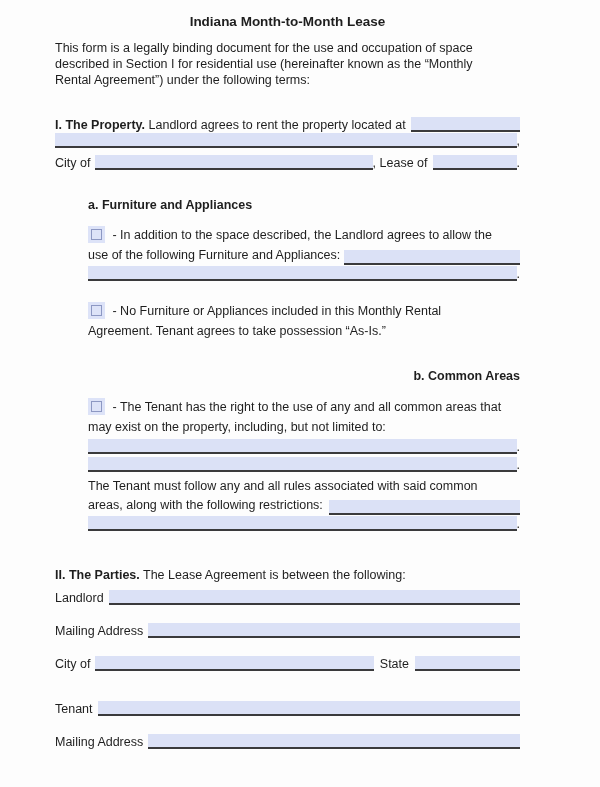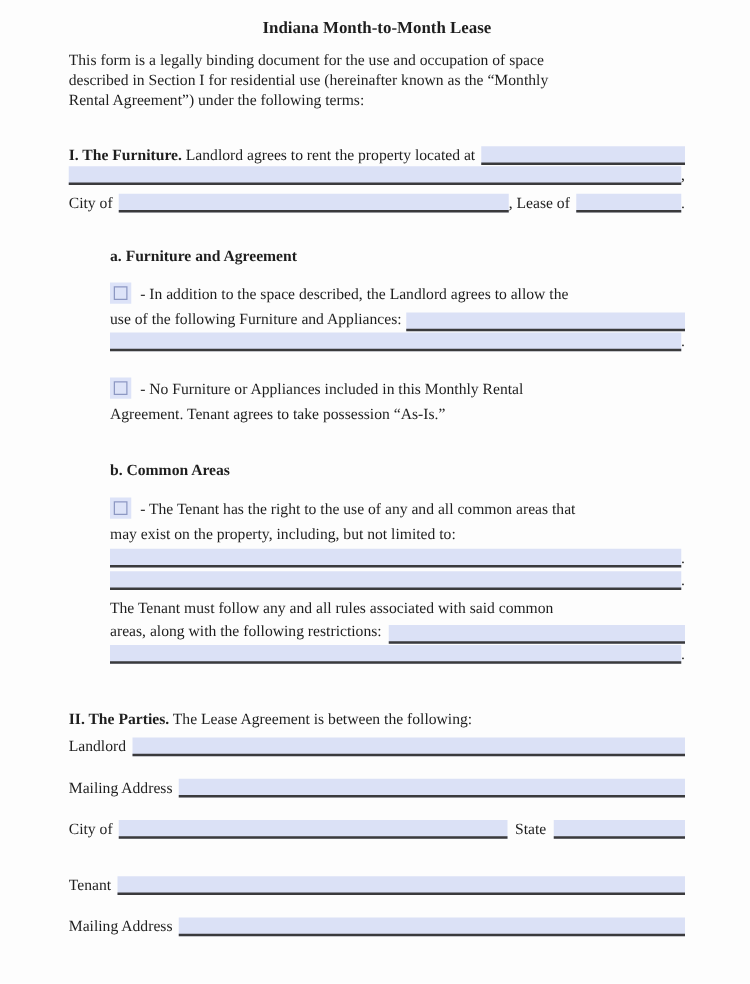--- a/index.html
+++ b/index.html
@@ -1,21 +1,21 @@
 <!DOCTYPE html>
 <html><head>
 <meta charset="utf-8">
 <style>
   html,body { margin:0; padding:0; background:#ffffff; }
   .page {
     position:relative;
     width:600px; height:787px;
     box-sizing:border-box;
-    padding:14px 52px 0 55px;
-    font-family:Liberation Serif, serif;
+    padding:14px 80px 0 55px;
+    font-family:Liberation Sans, sans-serif;
     font-size:12.5px;
     color:#1e1e1e;
     background:#fdfdfd;
     overflow:hidden;
   }
   .title { text-align:center; font-weight:bold; font-size:13.5px; line-height:16px; }
   .intro { margin-top:10px; line-height:16px; width:486px; }
 
   .b { font-weight:bold; }
   .txt { white-space:pre; }
@@ -56,21 +56,21 @@
   .cbflex { line-height:20px;text-align:center; }
 
   
   .s1-head   { margin-top:29px; }
   .s1-line2  { margin-top:1px; height:15px; }
   .s1-city   { margin-top:4px; height:18px; }
   .a-head    { margin-top:28px; }
   .a-cb1     { margin-top:12px; }
   .a-cont    { margin-top:1px; height:15px; }
   .a-cb2     { margin-top:20px; }
-  .b-head    { margin-top:28px; }
+  .b-head    { margin-top:28px;text-align:right; }
   .b-cb1     { margin-top:13px; }
   .b-line1   { margin-top:2px; height:15px; }
   .b-line2   { margin-top:3px; height:15px; }
   .b-rules   { margin-top:5px; line-height:19px; }
   .b-rline   { margin-top:1px; height:15px; }
   .b-cb2     { margin-top:12px; }
   .s2-head   { margin-top:36px; line-height:16px; }
   .s2-row    { margin-top:15px; }
   .s2-row1   { margin-top:4px; }
   .s2-gap    { margin-top:27px; }
@@ -82,37 +82,37 @@
 
   <div class="title">Indiana Month-to-Month Lease</div>
 
   <div class="intro">
     <div>This form is a legally binding document for the use and occupation of space</div>
     <div>described in Section I for residential use (hereinafter known as the “Monthly</div>
     <div>Rental Agreement”) under the following terms:</div>
   </div>
 
   <div class="frow s1-head">
-    <span class="b txt">I. The Furniture.</span>
+    <span class="b txt">I. The Property.</span>
     <span class="txt"> Landlord agrees to rent the property located at</span>
     <span class="field fgrow ml5"></span>
   </div>
   <div class="frow s1-line2">
     <span class="field fgrow"></span>
     <span>,</span>
   </div>
   <div class="frow s1-city">
     <span class="txt">City of</span>
     <span class="field fgrow ml5"></span>
     <span class="txt">, Lease of</span>
     <span class="field w84 ml5"></span>
     <span>.</span>
   </div>
 
-  <div class="indent subhead a-head">a. Furniture and Agreement</div>
+  <div class="indent subhead a-head">a. Furniture and Appliances</div>
 
   <div class="indent cbpara a-cb1">
     <div>
       <span class="cb"></span>
       <span>- In addition to the space described, the Landlord agrees to allow the</span>
     </div>
     <div class="frow cbflex">
       <span class="txt">use of the following Furniture and Appliances:</span>
       <span class="field fgrow ml4"></span>
     </div>

